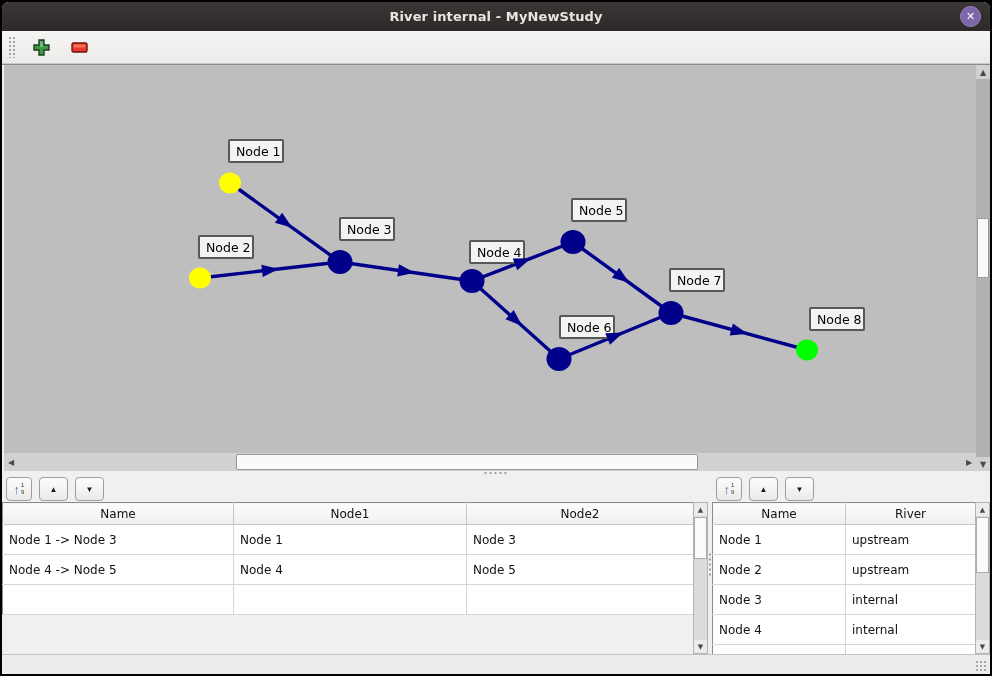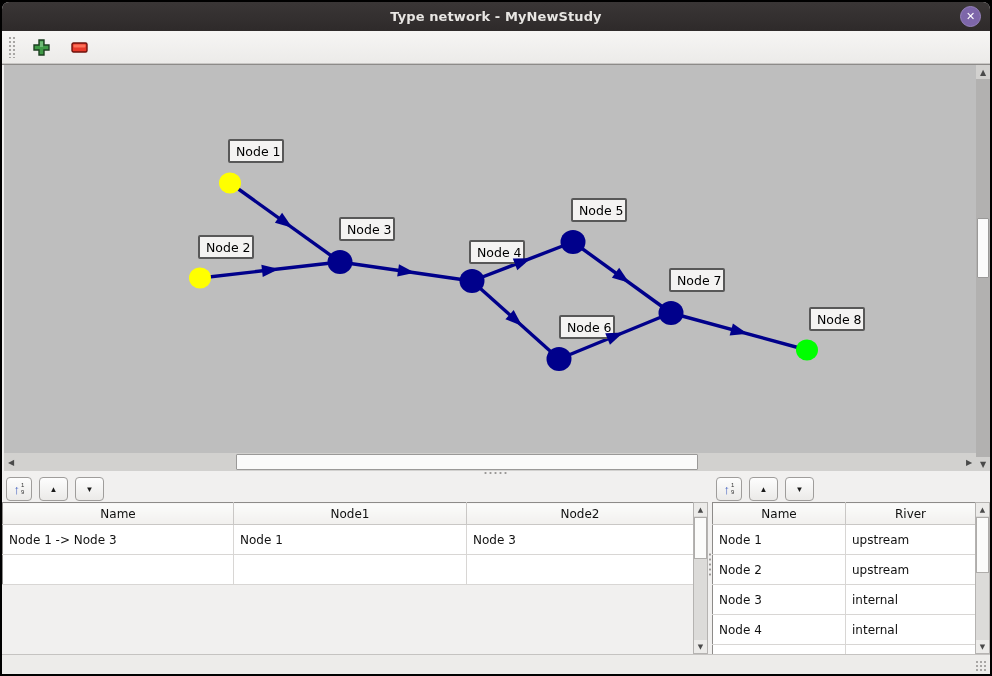--- a/index.html
+++ b/index.html
@@ -84,21 +84,21 @@
   .statusbar { background:#edecea; border-top:1px solid #c5c3c1; position:relative; }
   .resize-grip { position:absolute; right:4px; bottom:3px; width:11px; height:11px;
     background-image:radial-gradient(circle, #a8a6a4 1px, transparent 1.2px); background-size:4px 4px; }
 </style>
 </head>
 <body>
 
 <div class="window">
 
   <div class="titlebar">
-    <span class="title">Type network - MyNewStudy</span>
+    <span class="title">River internal - MyNewStudy</span>
     <span class="close-btn">
       <span>✕</span>
     </span>
   </div>
 
   <div class="toolbar">
     <span class="tb-grip"></span>
     <button class="tb-btn">
       <svg width="17" height="17" viewBox="0 0 17 17">
         <path d="M6 1 h5 v5 h5 v5 h-5 v5 h-5 v-5 h-5 v-5 h5 z" fill="#3f9a46" stroke="#1d3f20" stroke-width="1.4"></path>
@@ -233,20 +233,25 @@
                   <th>Node2</th>
                 </tr>
               </thead>
             <tbody>
                 <tr>
                   <td>Node 1 -&gt; Node 3</td>
                   <td>Node 1</td>
                   <td>Node 3</td>
                 </tr>
                 <tr>
+                  <td>Node 4 -&gt; Node 5</td>
+                  <td>Node 4</td>
+                  <td>Node 5</td>
+                </tr>
+                <tr>
                   <td></td>
                   <td></td>
                   <td></td>
                 </tr>
               </tbody>
           </table>
         </div>
         <div class="tbl-scroll">
           <span class="sb-btn sb-up">
               <span>▲</span>

